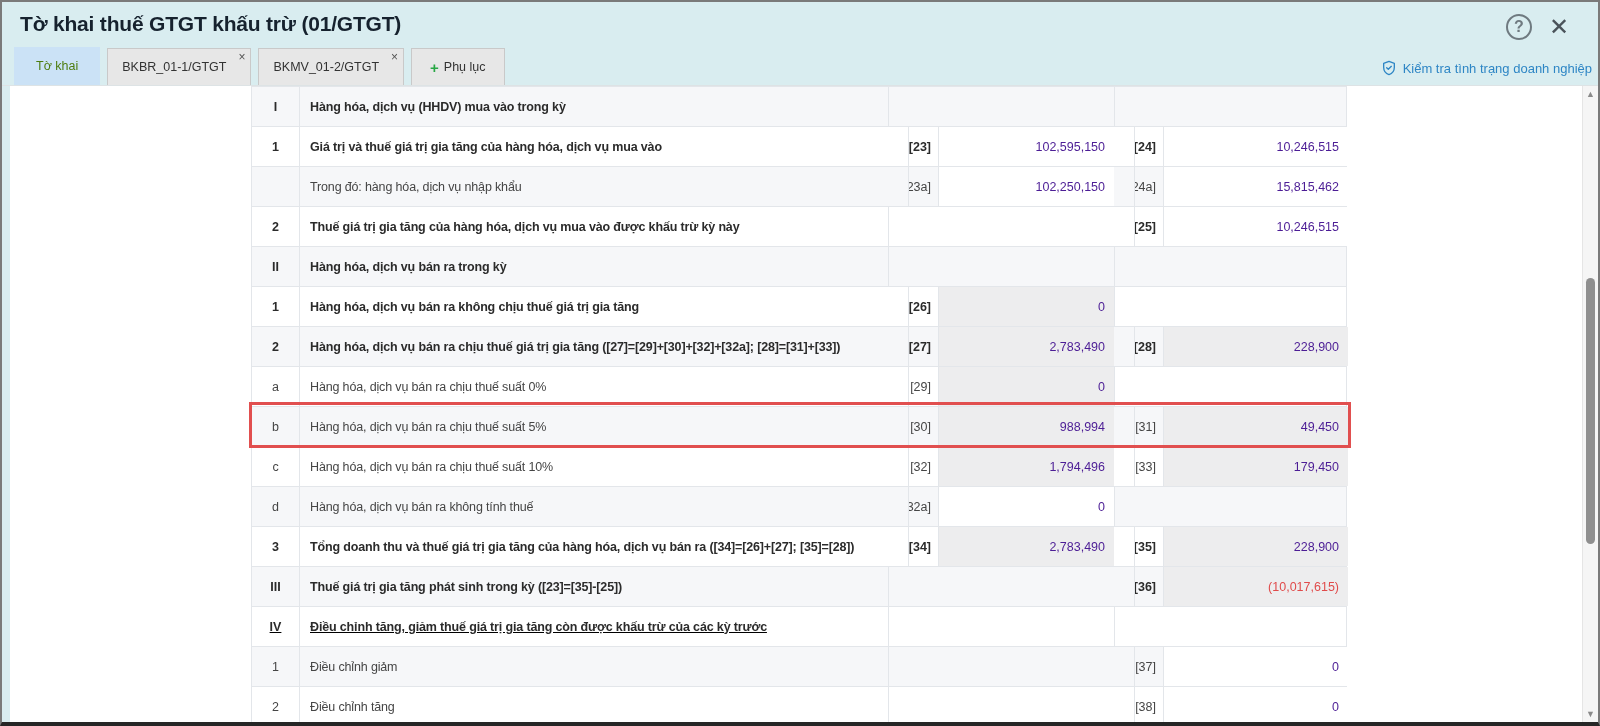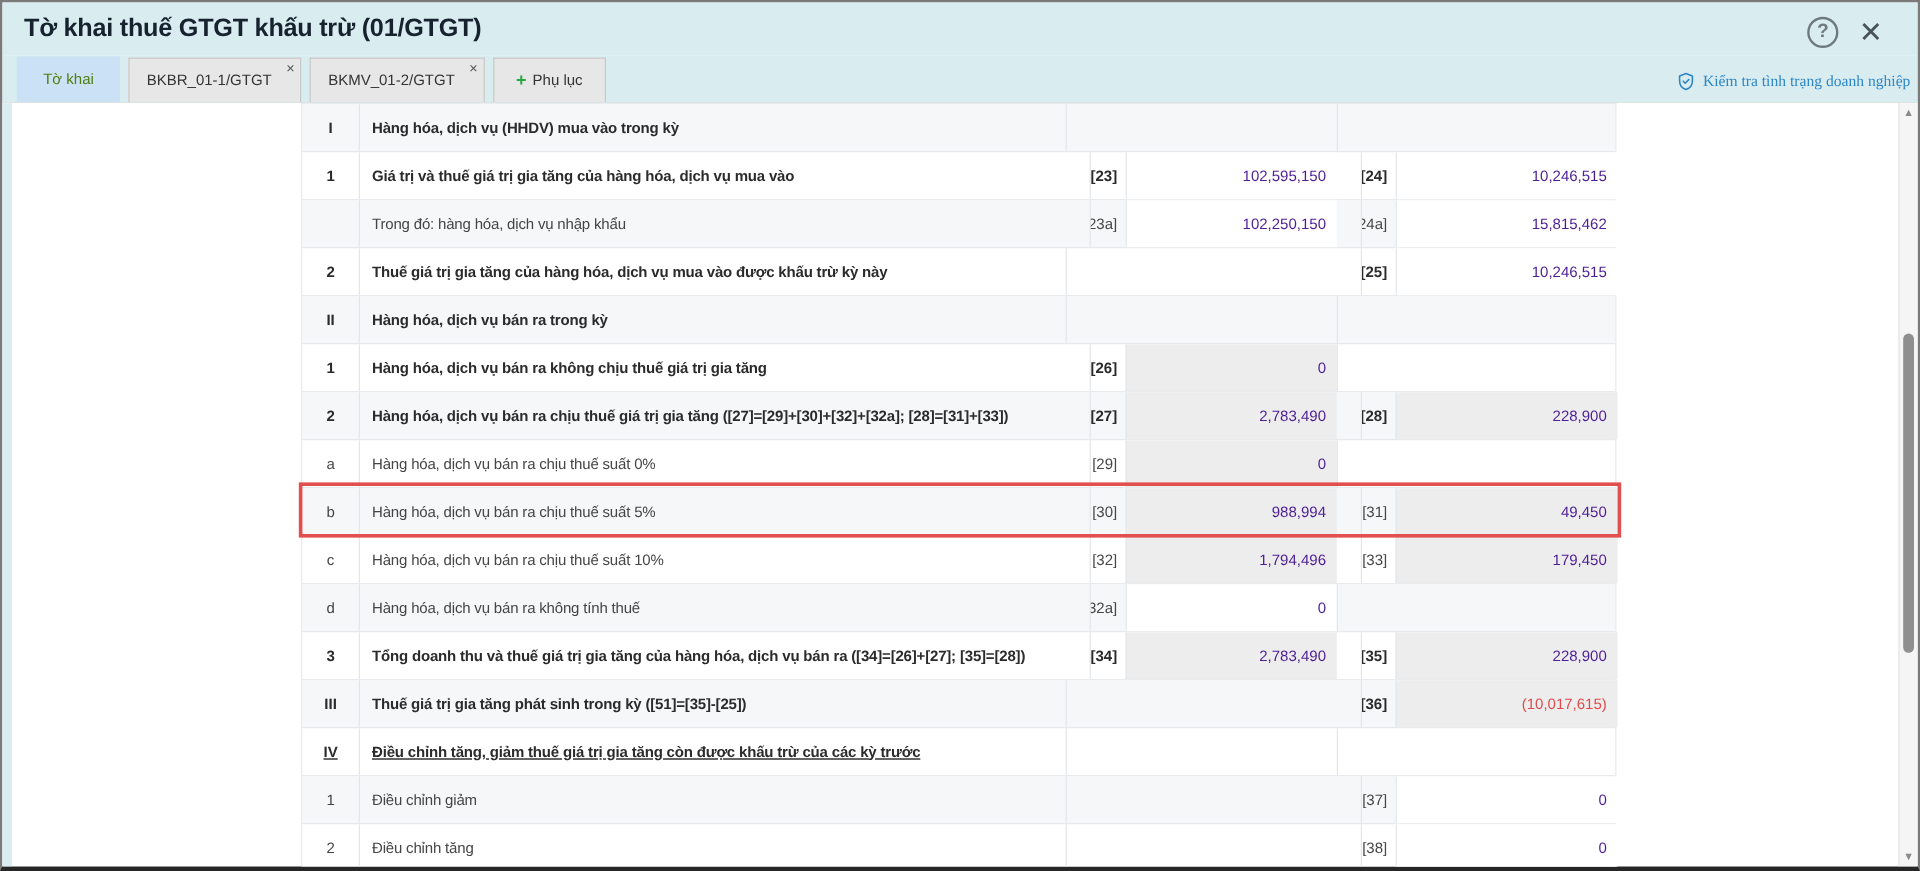--- a/index.html
+++ b/index.html
@@ -16,21 +16,21 @@
   .close-btn{ right:26px; color:#4a535a; font-size:24px; font-weight:normal; }
   
   .tabbar{ position:absolute; left:0; right:0; top:44px; height:40px; background:#d9edf0; border-bottom:1px solid #dde3e5; }
   .tabs{ position:absolute; left:12px; bottom:0; display:flex; align-items:flex-end; }
   .tab{ position:relative; height:37px; display:flex; align-items:center; padding:0 18px; margin-right:7px;
         background:#e7e7e7; border:1px solid #c9c9c9; border-bottom:none; font-size:12.5px; color:#333; cursor:pointer; }
   .tab.active{ background:#cbe2f6; border:none; height:38px; padding:0 22px; color:#4d7c0f; }
   .tab .x{ position:absolute; top:2px; right:5px; font-size:12px; line-height:12px; color:#555; cursor:pointer; }
   .tab .plus{ color:#28a745; font-weight:bold; font-size:15px; margin-right:5px; }
   .tab.wide{ padding:0 24px 0 14px; }
-  .check-link{ position:absolute; right:6px; bottom:9px; display:flex; align-items:center; gap:6px; color:#2e86c5; font-size:13px; cursor:pointer;font-family:Liberation Serif, serif; }
+  .check-link{ position:absolute; right:6px; bottom:9px; display:flex; align-items:center; gap:6px; color:#2e86c5; font-size:13px; cursor:pointer; }
   
   .content{ position:absolute; left:0; right:0; top:84px; bottom:0; background:#ffffff; }
   .gutter{ position:absolute; left:0; top:0; bottom:0; width:8px; background:#d9edf0; }
   
   .tbl{ position:absolute; left:249px; top:0; width:1096px; border-top:1px solid #e3e6ea; border-left:1px solid #e3e6ea; border-right:1px solid #e3e6ea; }
   .row{ display:grid; height:40px; border-bottom:1px solid #e3e6ea; background:#fff; }
   .row.tint{ background:#f6f7f9; }
   .cell{ display:flex; align-items:center; font-size:12.5px; color:#454545; border-left:1px solid #e3e6ea; overflow:hidden; }
   .cell:first-child{ border-left:none; }
   .cell-idx{ justify-content:center; }
@@ -178,21 +178,21 @@
         <div class="row" style="grid-template-columns: 47px 589px 50px 176px 49px 185px;">
           <div class="cell cell-idx bold">3</div>
           <div class="cell cell-desc bold">Tổng doanh thu và thuế giá trị gia tăng của hàng hóa, dịch vụ bán ra ([34]=[26]+[27]; [35]=[28])</div>
           <div class="cell cell-code bold">[34]</div>
           <div class="cell cell-val calc">2,783,490</div>
           <div class="cell cell-code bold">[35]</div>
           <div class="cell cell-val calc">228,900</div>
         </div>
         <div class="row tint" style="grid-template-columns: 47px 589px 226px 49px 185px;">
           <div class="cell cell-idx bold">III</div>
-          <div class="cell cell-desc bold">Thuế giá trị gia tăng phát sinh trong kỳ ([51]=[35]-[25])</div>
+          <div class="cell cell-desc bold">Thuế giá trị gia tăng phát sinh trong kỳ ([23]=[35]-[25])</div>
           <div class="cell"></div>
           <div class="cell cell-code bold">[36]</div>
           <div class="cell cell-val calc neg">(10,017,615)</div>
         </div>
         <div class="row" style="grid-template-columns: 47px 589px 226px 234px; text-decoration: underline;">
           <div class="cell cell-idx bold">IV</div>
           <div class="cell cell-desc bold">Điều chỉnh tăng, giảm thuế giá trị gia tăng còn được khấu trừ của các kỳ trước</div>
           <div class="cell"></div>
           <div class="cell"></div>
         </div>

